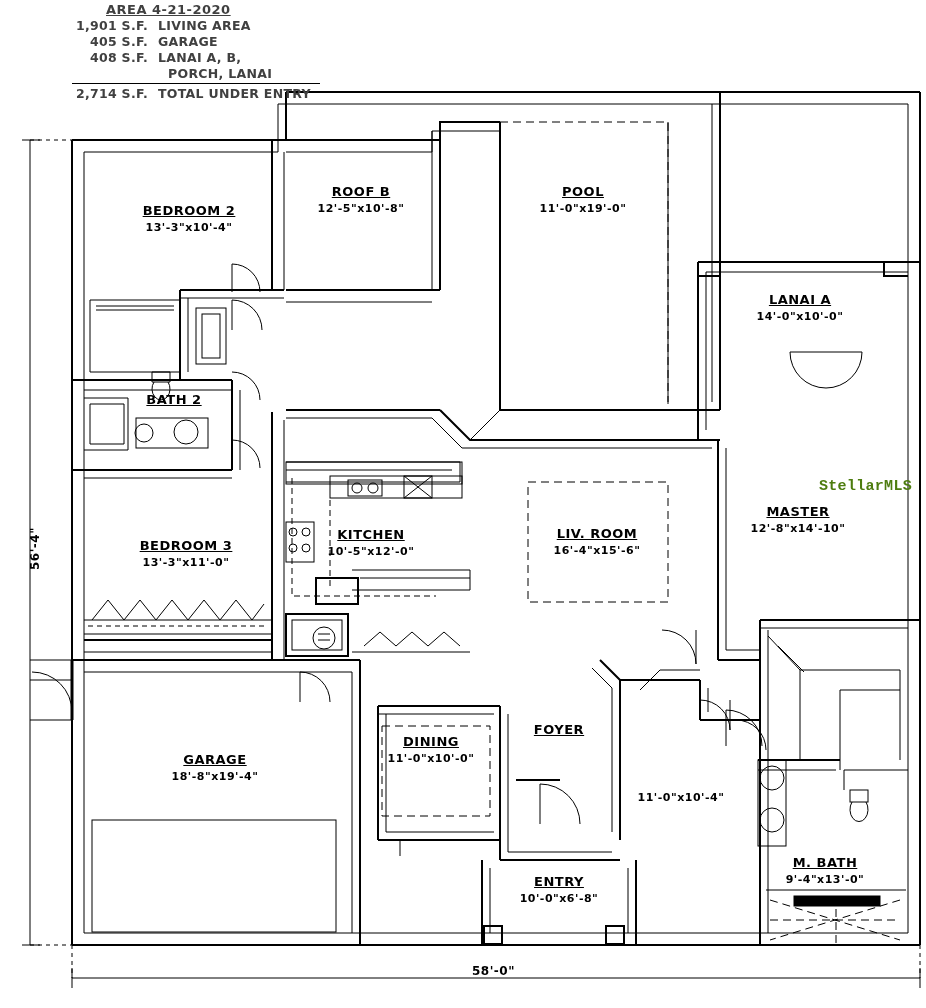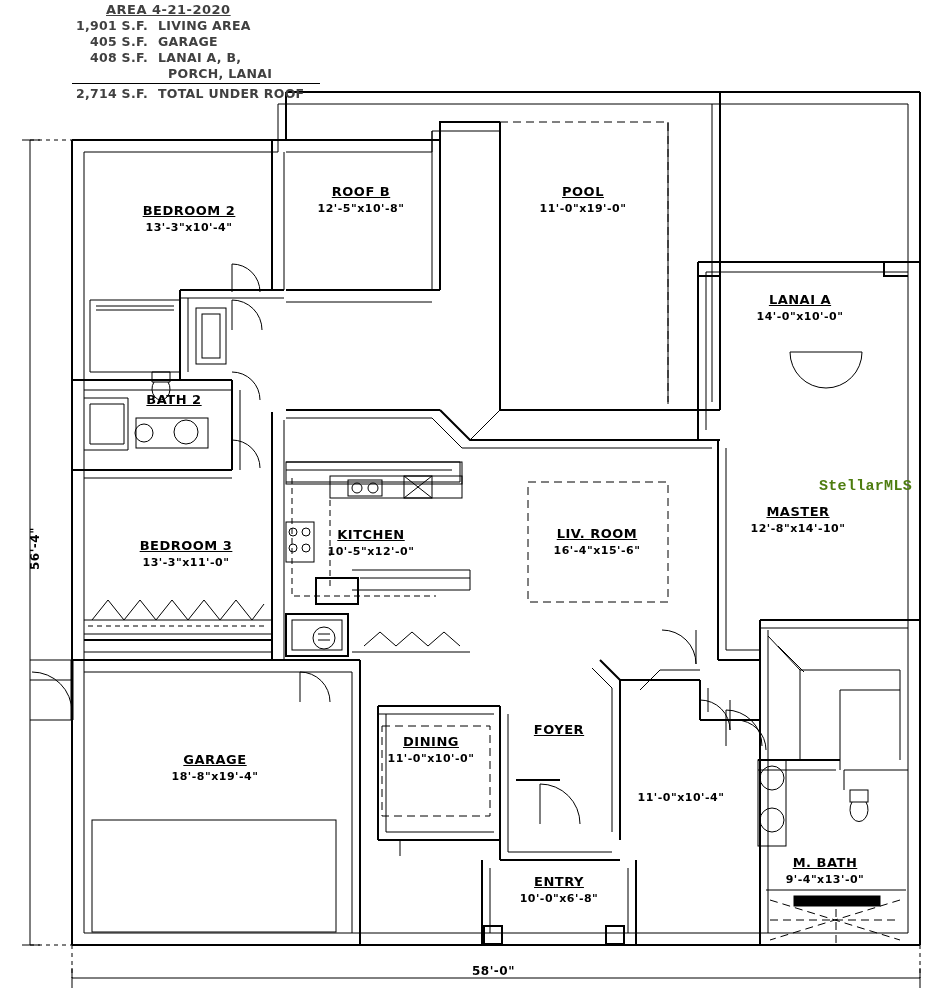--- a/index.html
+++ b/index.html
@@ -368,21 +368,21 @@
       <div class="area-row">
         <span class="sf">405 S.F.</span><span class="nm">GARAGE</span>
       </div>
       <div class="area-row">
         <span class="sf">408 S.F.</span><span class="nm">LANAI A, B,</span>
       </div>
       <div class="area-row indent">
         <span class="nm">PORCH, LANAI</span>
       </div>
       <div class="area-row area-total">
-        <span class="sf">2,714 S.F.</span><span class="nm">TOTAL UNDER ROOF</span>
+        <span class="sf">2,714 S.F.</span><span class="nm">TOTAL UNDER ENTRY</span>
       </div>
     </div>
   </div>
 
   <div class="lbl" style="left:109px; top:203px; width:160px;">
     <span class="name">BEDROOM 2</span>
     <span class="dim">13'-3"x10'-4"</span>
   </div>
 
   <div class="lbl" style="left:291px; top:184px; width:140px;">

